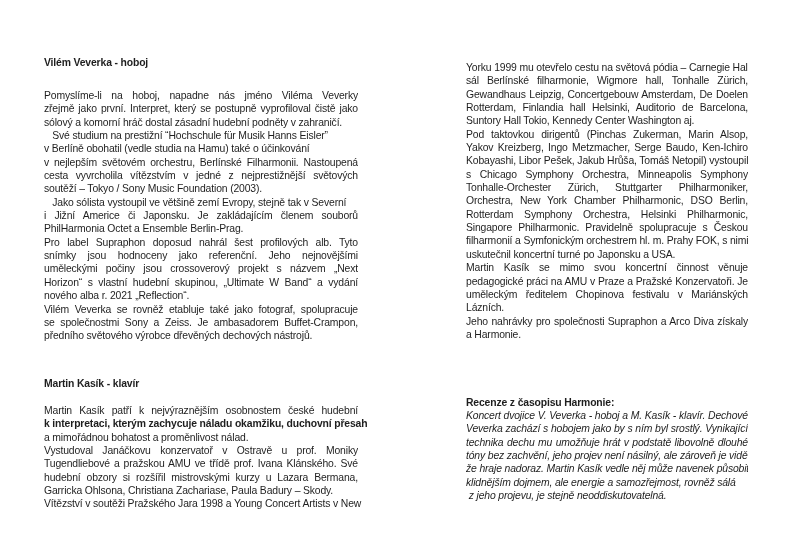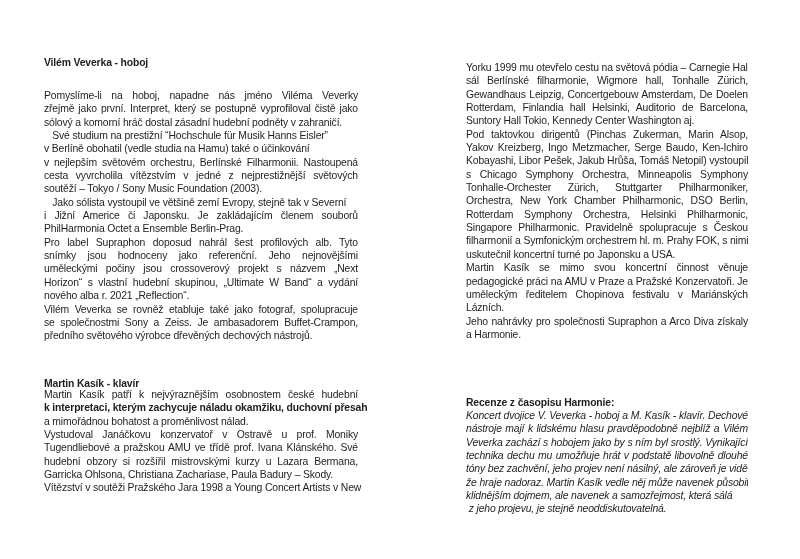--- a/index.html
+++ b/index.html
@@ -70,21 +70,21 @@
       <span class="just" style="white-space: nowrap;">Horizon“ s vlastní hudební skupinou, „Ultimate W Band“ a vydání</span>
       <span class="line" style="white-space: pre;">nového alba r. 2021 „Reflection“.</span>
       <span class="just" style="white-space: nowrap;">     Vilém Veverka se rovněž etabluje také jako fotograf, spolupracuje</span>
       <span class="just" style="white-space: nowrap;">se společnostmi Sony a Zeiss. Je ambasadorem Buffet-Crampon,</span>
       <span class="line" style="white-space: pre;">předního světového výrobce dřevěných dechových nástrojů.</span>
     </div>
 
   <div class="block" style="top:377px;">
     <h2 class="heading">Martin Kasík - klavír</h2>
   </div>
-  <div class="block" style="top:388px;">
+  <div class="block" style="top:404px;">
       <span class="just" style="white-space: nowrap;">Martin Kasík patří k nejvýraznějším osobnostem české hudební</span>
       <span class="line" style="white-space: pre; font-weight: bold;">k interpretaci, kterým zachycuje náladu okamžiku, duchovní přesah</span>
       <span class="line" style="white-space: pre;">a mimořádnou bohatost a proměnlivost nálad.</span>
       <span class="just" style="white-space: nowrap;">Vystudoval Janáčkovu konzervatoř v Ostravě u prof. Moniky</span>
       <span class="just" style="white-space: nowrap;">Tugendliebové a pražskou AMU ve třídě prof. Ivana Klánského. Své</span>
       <span class="just" style="white-space: nowrap;">hudební obzory si rozšířil mistrovskými kurzy u Lazara Bermana,</span>
       <span class="line" style="white-space: pre;">Garricka Ohlsona, Christiana Zachariase, Paula Badury – Skody.</span>
       <span class="line" style="white-space: pre;">Vítězství v soutěži Pražského Jara 1998 a Young Concert Artists v New</span>
     </div>
 </div>
@@ -112,21 +112,20 @@
       <span class="line" style="white-space: pre;">Lázních.</span>
       <span class="just" style="white-space: nowrap;">Jeho nahrávky pro společnosti Supraphon a Arco Diva získaly</span>
       <span class="line" style="white-space: pre;">a Harmonie.</span>
     </div>
 
   <div class="block" style="top:396px;">
     <h2 class="heading">Recenze z časopisu Harmonie:</h2>
   </div>
   <div class="block italic" style="top:409px;">
       <span class="just" style="white-space: nowrap;">Koncert dvojice V. Veverka - hoboj a M. Kasík - klavír. Dechové</span>
-      <span class="just" style="white-space: nowrap;">nástroje mají k lidskému hlasu pravděpodobně nejblíž a Vilém</span>
       <span class="just" style="white-space: nowrap;">Veverka zachází s hobojem jako by s ním byl srostlý. Vynikající</span>
       <span class="just" style="white-space: nowrap;">technika dechu mu umožňuje hrát v podstatě libovolně dlouhé</span>
       <span class="just" style="white-space: nowrap;">tóny bez zachvění, jeho projev není násilný, ale zároveň je vidět,</span>
       <span class="just" style="white-space: nowrap;">že hraje nadoraz. Martin Kasík vedle něj může navenek působit</span>
-      <span class="line" style="white-space: pre;">klidnějším dojmem, ale navenek a samozřejmost, která sálá</span>
+      <span class="line" style="white-space: pre;">klidnějším dojmem, ale energie a samozřejmost, rovněž sálá</span>
       <span class="line" style="white-space: pre;"> z jeho projevu, je stejně neoddiskutovatelná.</span>
     </div>
 </div>
 
 </body></html>

